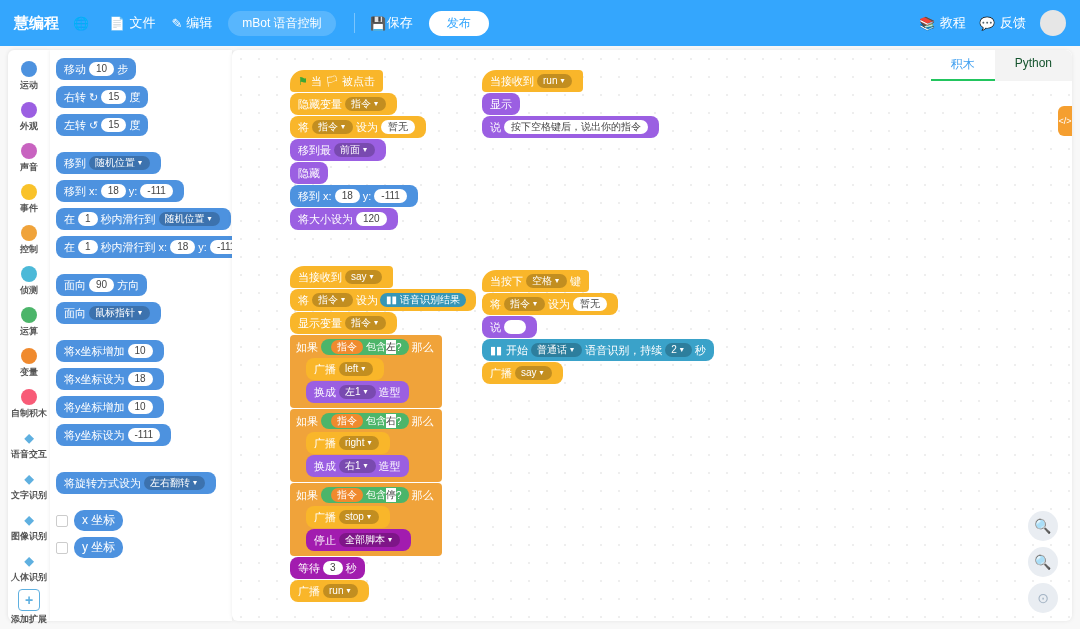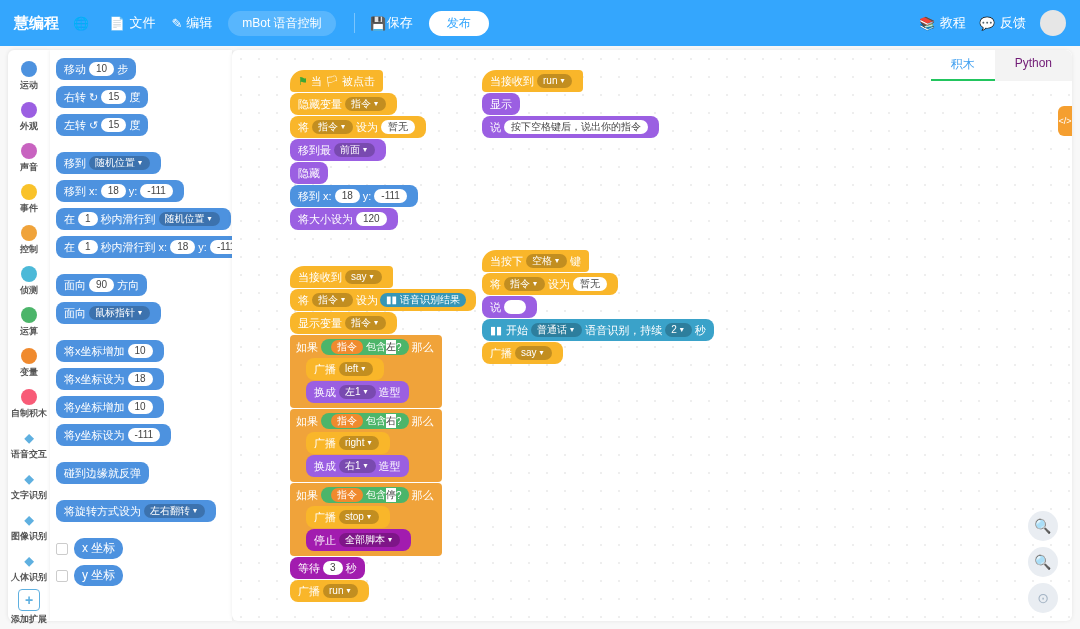--- a/index.html
+++ b/index.html
@@ -43,21 +43,21 @@
   .blk .dd:after{content:"▾"; margin-left:3px; font-size:8px;}
   .reporter   { display:inline-flex; align-items:center; border-radius:10px; padding:2px 8px; color:#fff; font-size:12px;}
   .reporter.motion{background:#4d92df;}
   .rep-wrap { display:flex; align-items:center; margin-bottom:6px; font-size:11px;}
   .rep-wrap .chk{ width:12px;height:12px;border:1px solid #ccc;border-radius:2px;margin-right:6px;}
 
   
   .canvas { position:absolute; left:232px; right:8px; top:50px; bottom:8px; background:#fff; border-radius:6px; box-shadow:0 0 4px rgba(0,0,0,0.08);
             background-image: radial-gradient(#eee 1px, transparent 1px); background-size:18px 18px; overflow:hidden;}
   .tab-bar { position:absolute; right:0; top:0; display:flex; background:#f3f3f3; border-radius:0 6px 0 0;}
-  .tab { padding:6px 20px; font-size:12px; color:#701a75; cursor:pointer;}
+  .tab { padding:6px 20px; font-size:12px; color:#14532d; cursor:pointer;}
   .tab.active{ background:#fff; color:#41a0f0; border-bottom:2px solid #22c55e;}
   .expand-handle{position:absolute; right:0; top:56px; width:14px; height:30px; background:#f59f30; border-radius:6px 0 0 6px; color:#fff; font-size:9px; display:flex; align-items:center; justify-content:center;}
   .float-btn { position:absolute; right:14px; width:30px; height:30px; border-radius:50%; background:#e9edf2; color:#a4b4c4; display:flex; align-items:center; justify-content:center; font-size:14px; cursor:pointer;}
 
   
   .stack { position:absolute; display:flex; flex-direction:column; align-items:flex-start;}
   .stack .blk { margin-bottom:1px; }
   .cwrap { background:#f0a33a; border-radius:4px; padding:4px 4px 4px 4px; margin-bottom:1px; display:flex; flex-direction:column; align-items:flex-start;}
   .cwrap .crow{ color:#fff; font-size:11px; display:flex; align-items:center; padding:0 4px 3px 2px;}
   .cwrap .cbody{ background:#f0a33a; border-left:10px solid #f0a33a; padding-left:2px; display:flex; flex-direction:column; align-items:flex-start;}
@@ -225,21 +225,20 @@
       </span></div>
   <div class="pblock"><span class="blk motion">
         <span>将y坐标增加</span>
         <span class="pill">10</span>
       </span></div>
   <div class="pblock"><span class="blk motion">
         <span>将y坐标设为</span>
         <span class="pill">-111</span>
       </span></div>
   <div style="height:10px"></div>
-  <div class="pblock"><span class="blk motion">碰到边缘就反弹</span></div>
   <div style="height:10px"></div>
   <div class="pblock"><span class="blk motion">
         <span>将旋转方式设为</span>
         <span class="dd">左右翻转</span>
       </span></div>
   <div style="height:10px"></div>
   <div class="rep-wrap">
       <span class="chk"></span>
       <span class="reporter motion">x 坐标</span>
     </div>
@@ -296,21 +295,21 @@
         <span>当接收到</span>
         <span class="dd">run</span>
       </span>
     <span class="blk looks">显示</span>
     <span class="blk looks">
         <span>说</span>
         <span class="pill">按下空格键后，说出你的指令</span>
       </span>
   </div>
 
-  <div class="stack" style="left:250px; top:200px">
+  <div class="stack" style="left:250px; top:220px">
     <span class="blk events hat">
         <span>当按下</span>
         <span class="dd">空格</span>
         <span>键</span>
       </span>
     <span class="blk events">
         <span>将</span>
         <span class="dd">指令</span>
         <span>设为</span>
         <span class="pill">暂无</span>

